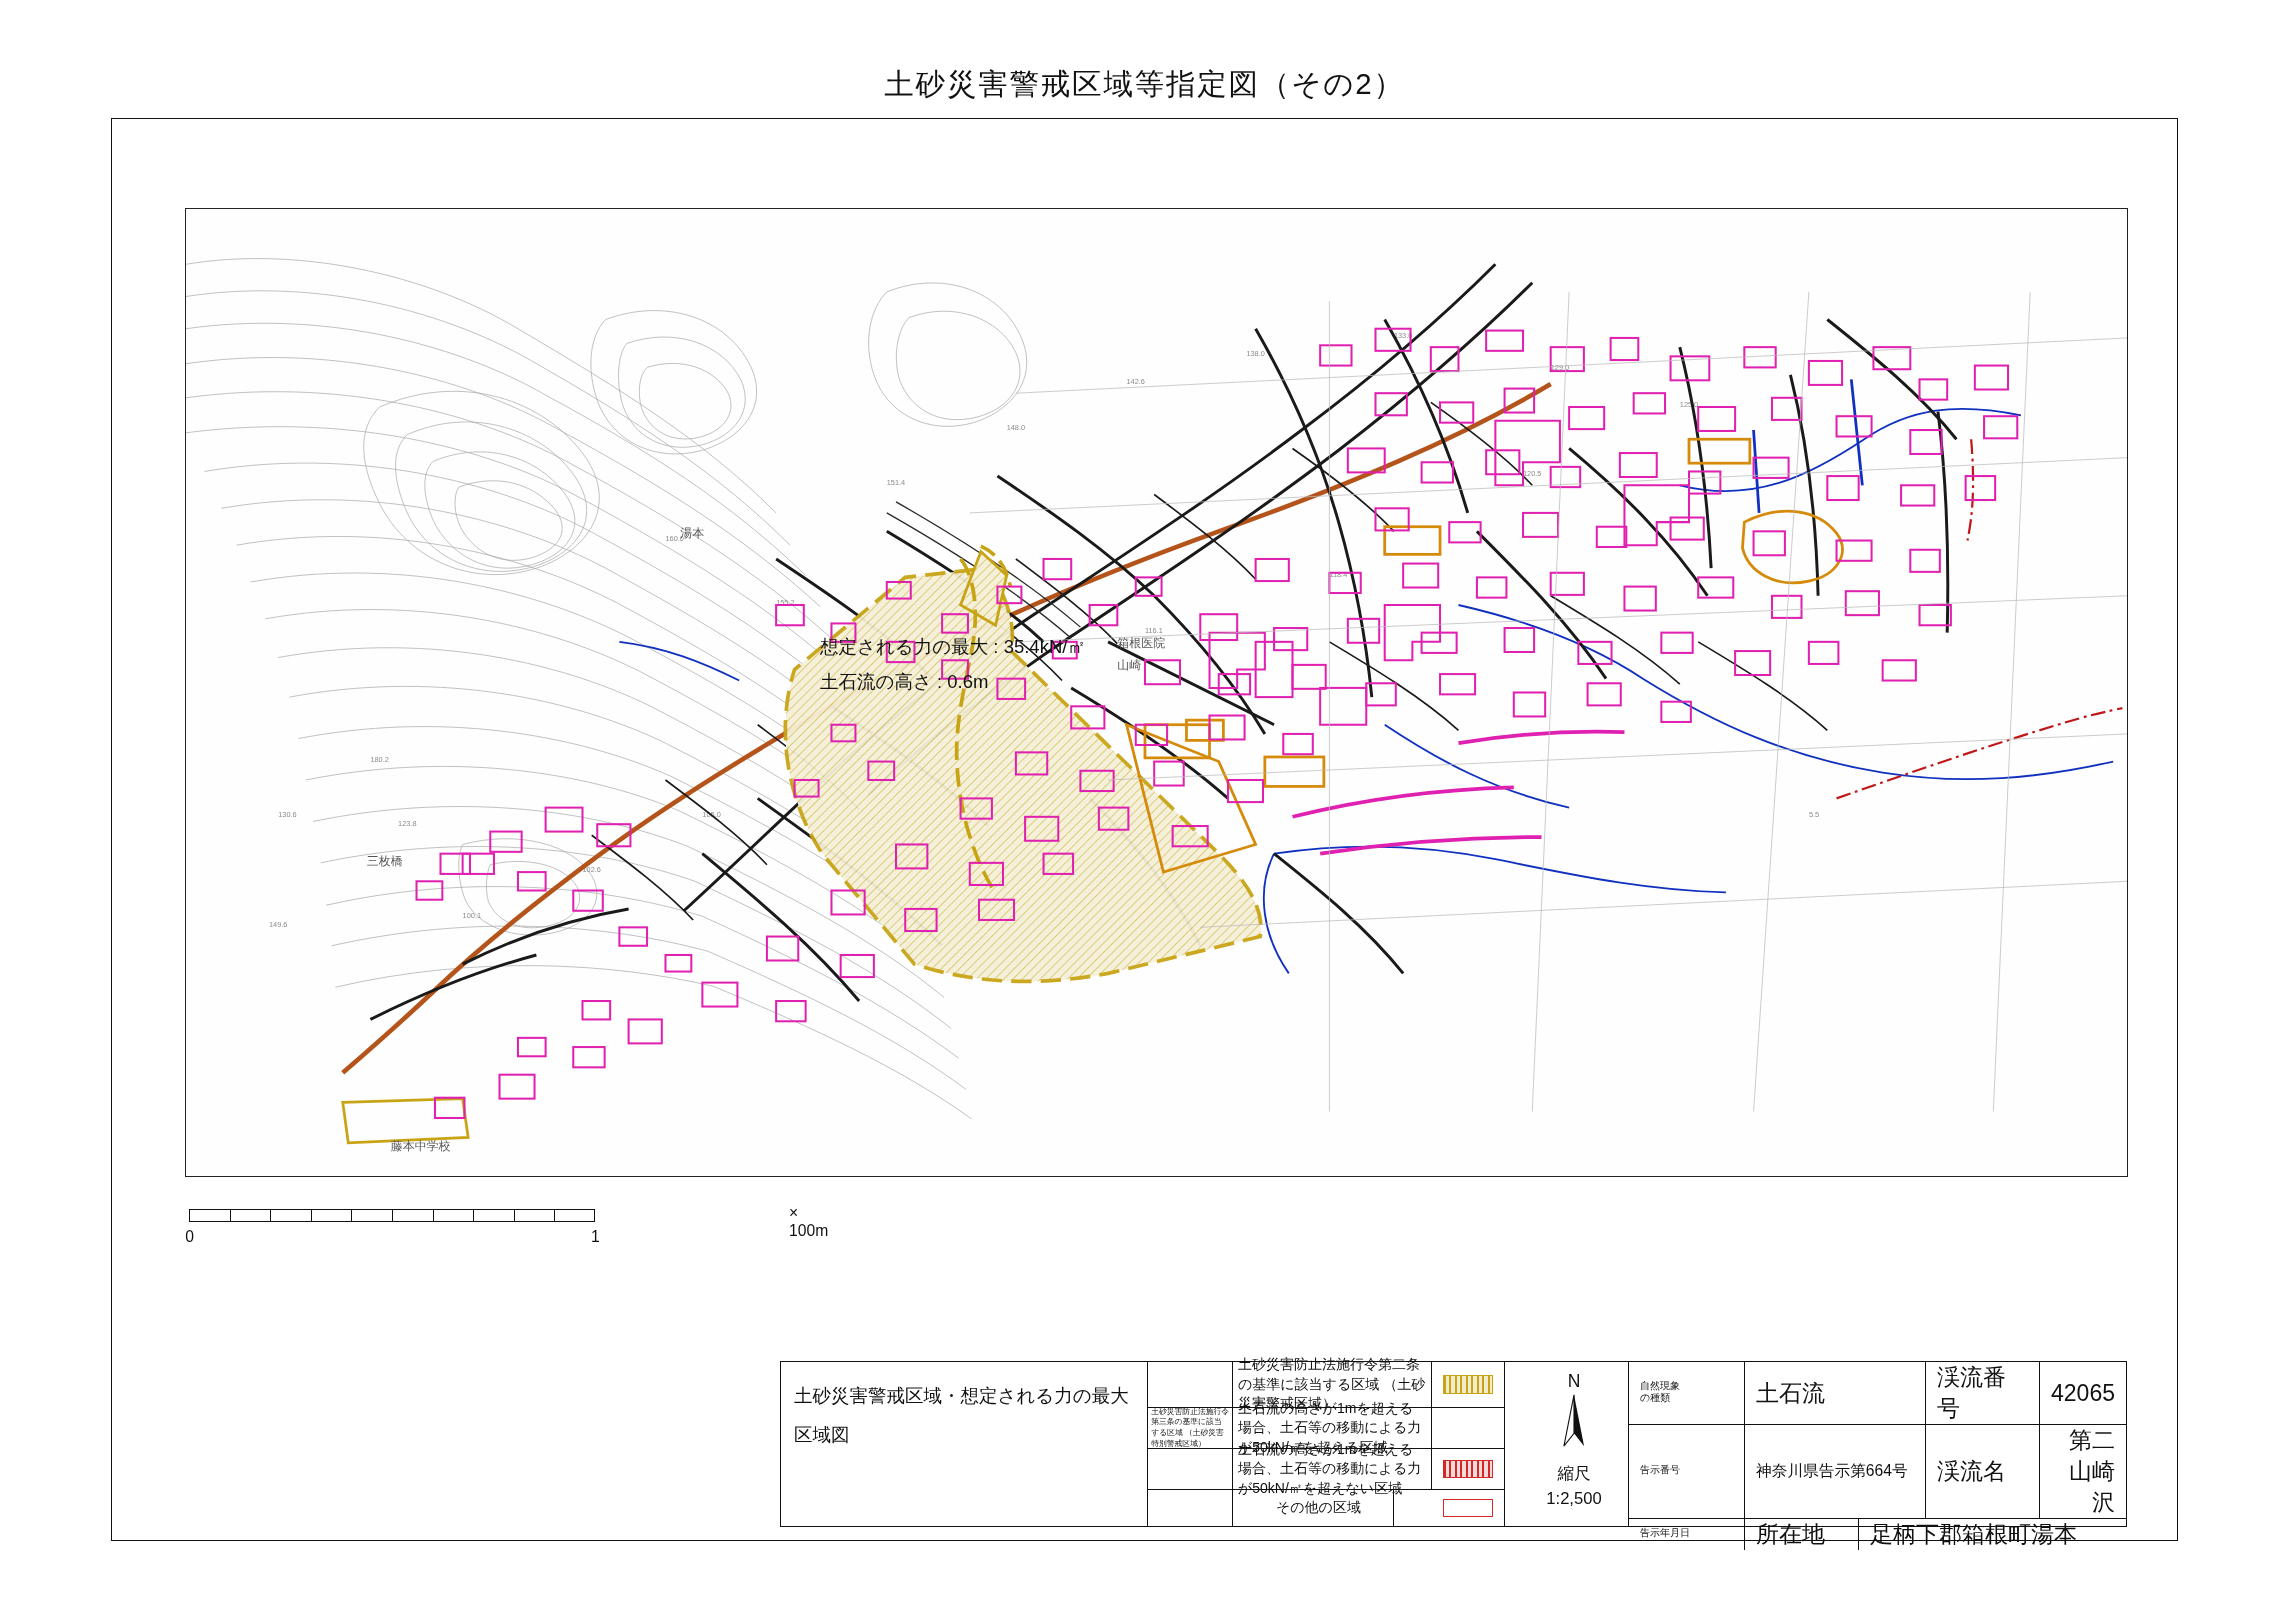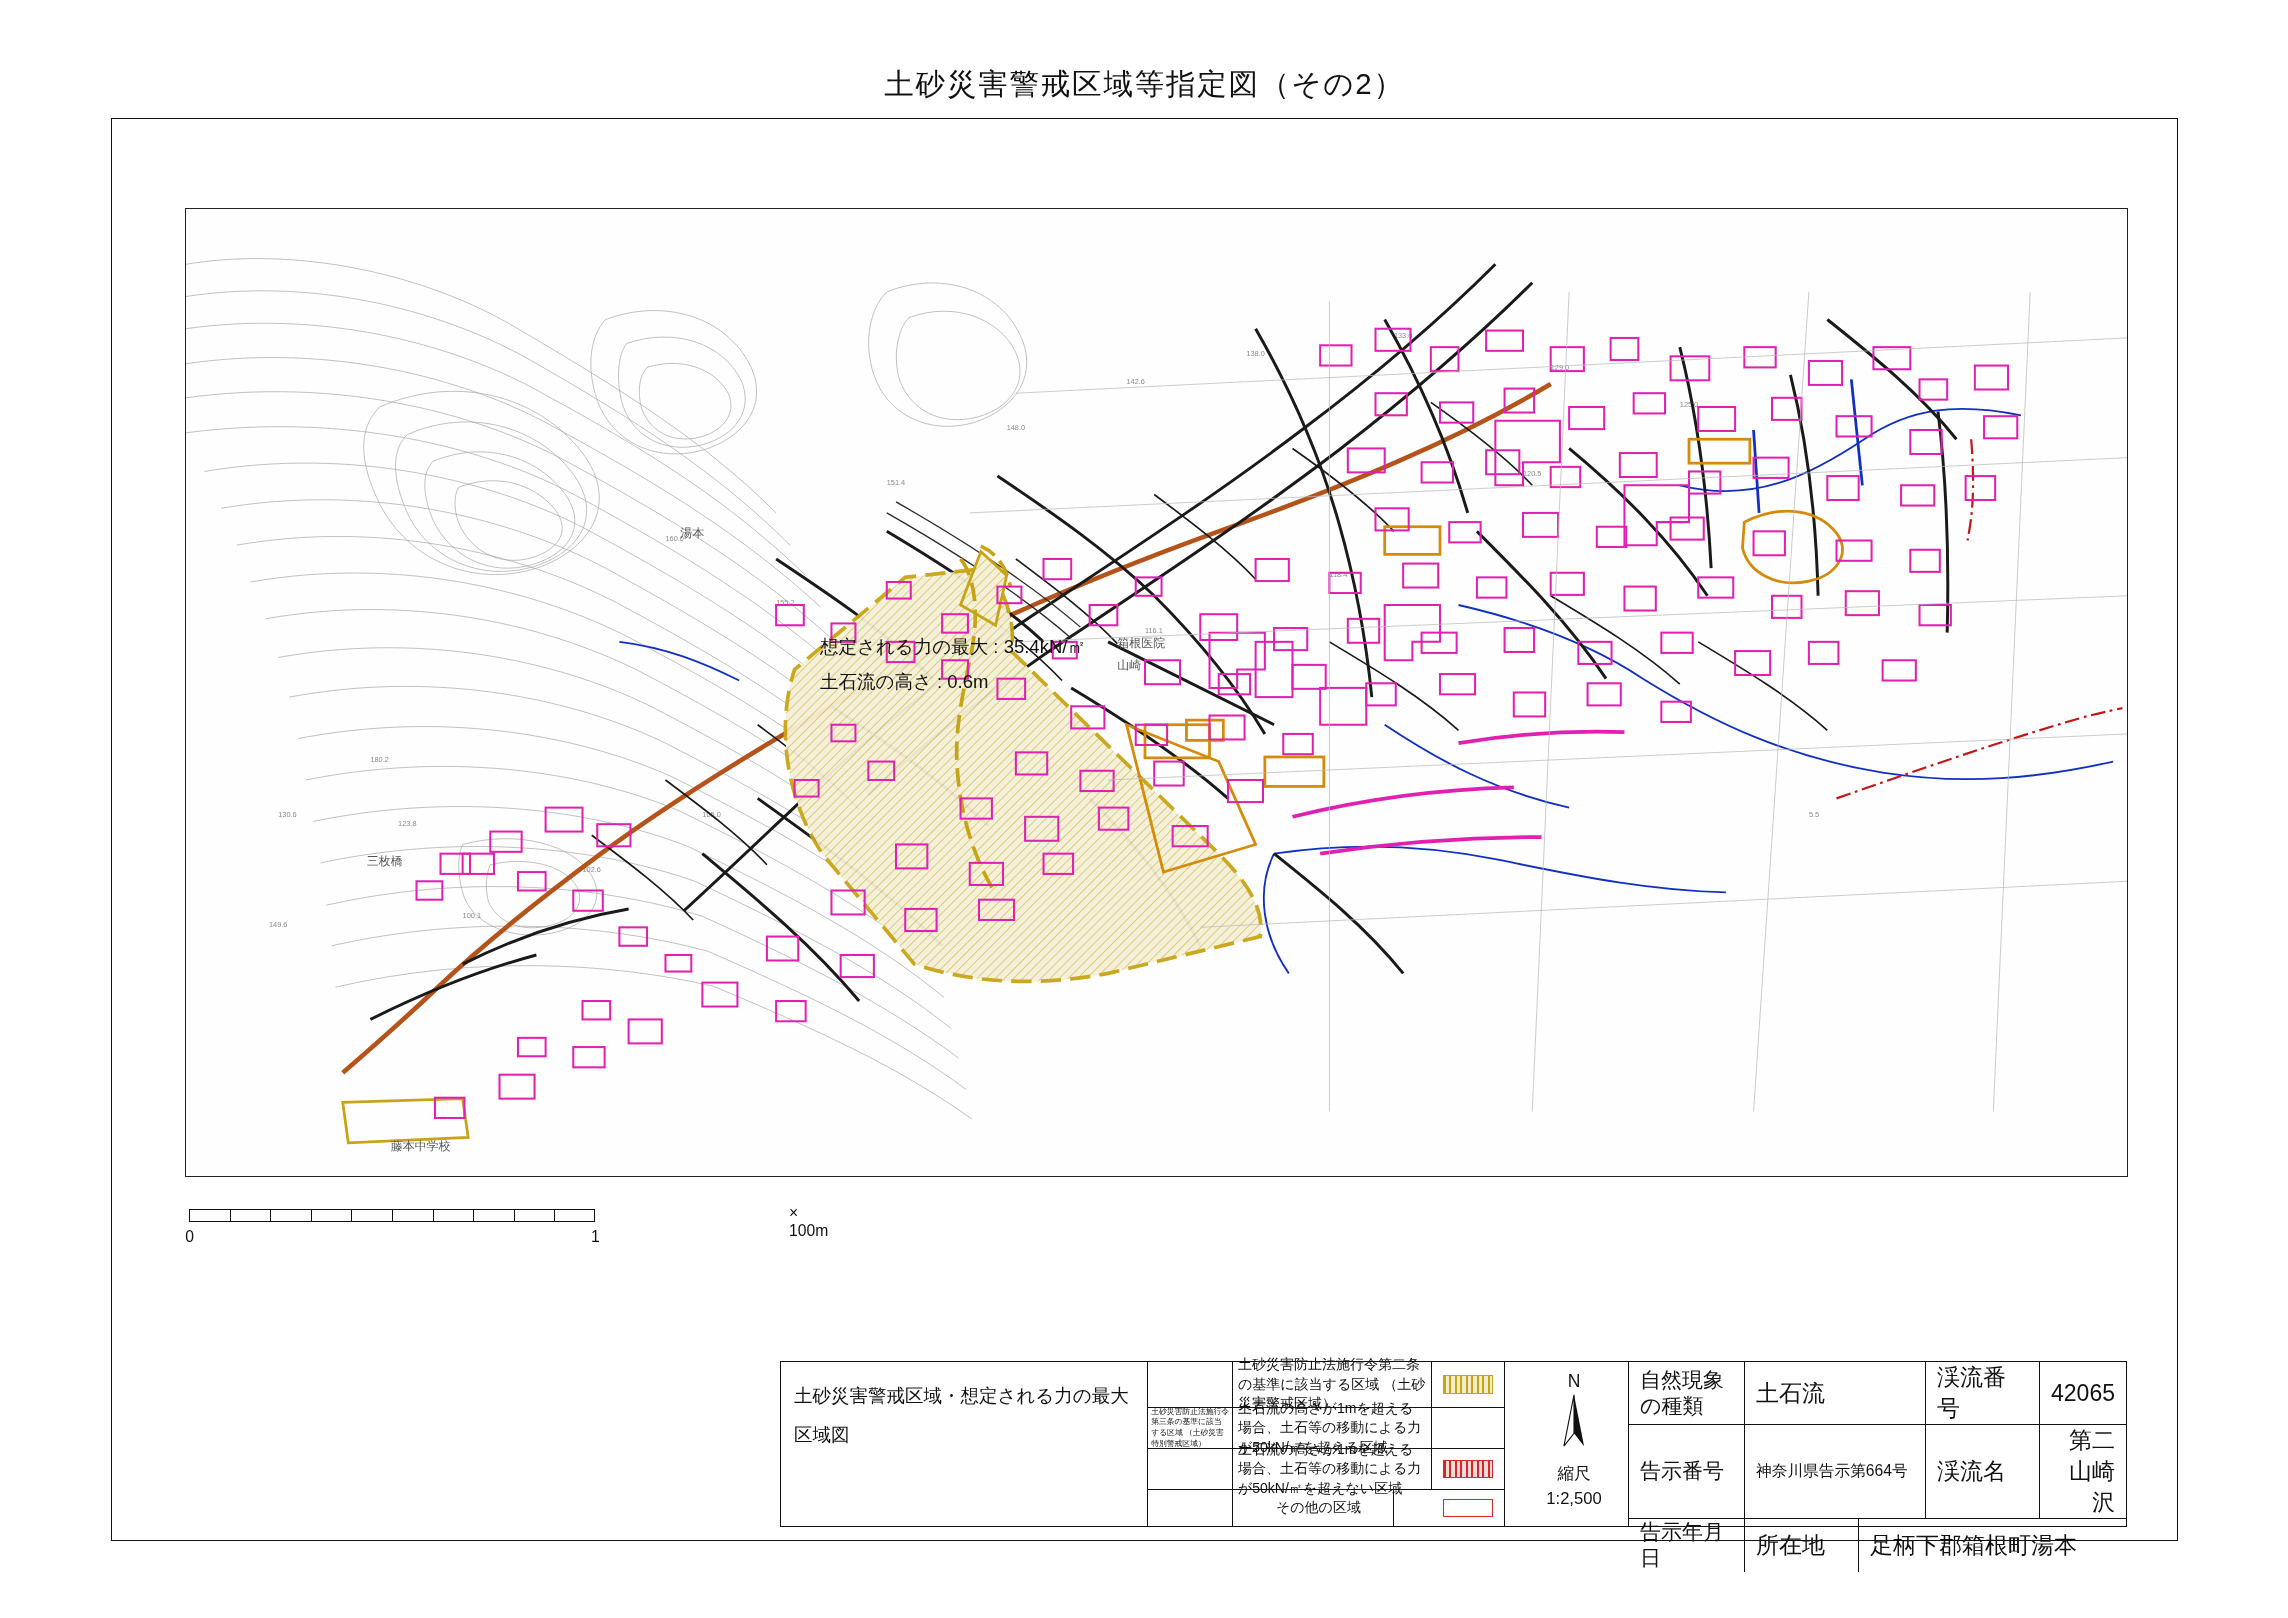--- a/index.html
+++ b/index.html
@@ -71,21 +71,21 @@
   .north-letter{position:absolute;left:0;top:9.2px;width:138px;text-align:center;font-size:17.5px;}
   .north-arrow{position:absolute;left:56px;top:31px;}
   .scale-label{position:absolute;left:0;top:100px;width:138px;text-align:center;font-size:16.6px;line-height:1.5;}
 
   
   .col-attr{flex:1;display:flex;flex-direction:column;border-right:none;}
   .at-row{flex:1;display:flex;border-bottom:0.9px solid #111;box-sizing:border-box;}
   .at-row:last-child{border-bottom:none;}
   .at-cell{border-right:0.9px solid #111;box-sizing:border-box;display:flex;align-items:center;padding:0 11px;font-size:23px;}
   .at-cell:last-child{border-right:none;text-align:right;}
-  .k1{width:116px;font-size:21px;line-height:1.25;}
+  .k1{width:116px;font-size:10px;line-height:1.25;font-family:Liberation Mono, monospace;}
   .v1{width:181px;}
   .k2{width:114px;}
   .v2{flex:1;}
   .two-line{display:block;}
 </style>
 </head>
 <body>
 
 <div id="page">
 

